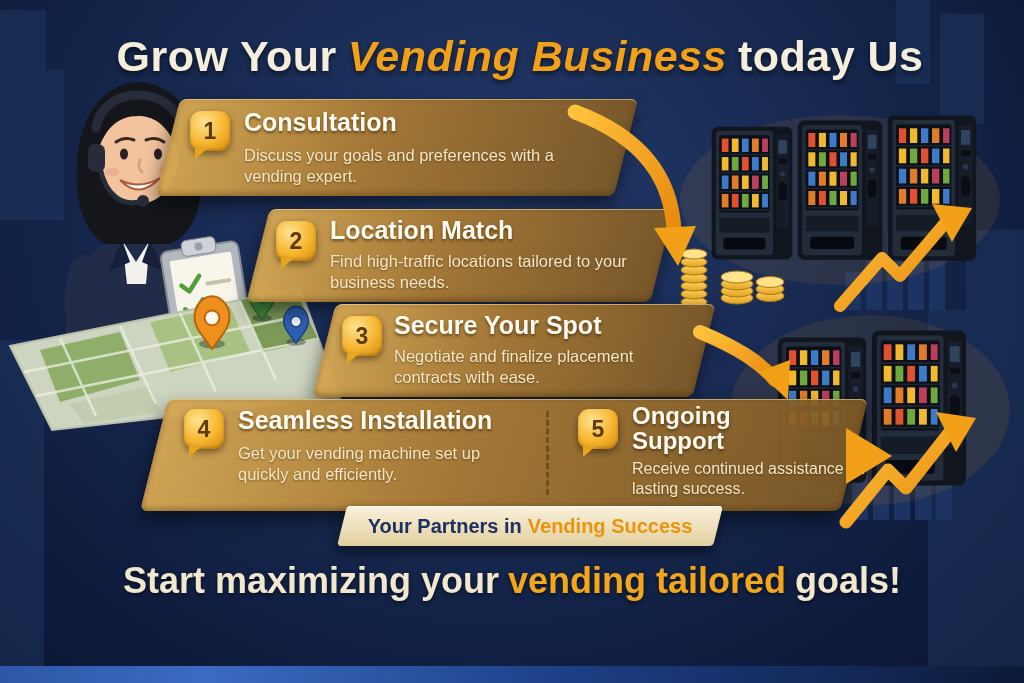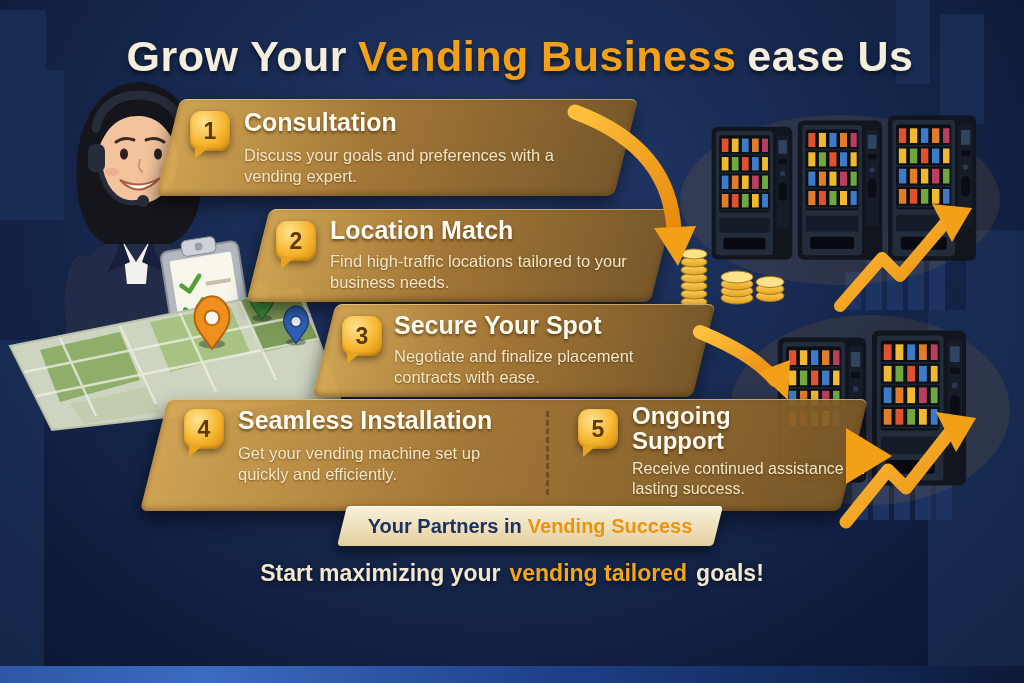--- a/index.html
+++ b/index.html
@@ -7,21 +7,21 @@
     font-family:"Liberation Sans",sans-serif;
     background:radial-gradient(ellipse at 48% 32%, #243c6e 0%, #182a52 42%, #0e1c3c 78%, #0a1430 100%);}
   .art{position:absolute;left:0;top:0;width:1024px;height:683px;pointer-events:none;}
   .art-back{z-index:1;}
   .art-front{z-index:4;}
 
   .title{position:absolute;left:0;top:24px;width:100%;margin:8px;z-index:5;
     display:flex;justify-content:center;gap:11px;
     font-size:43px;font-weight:700;letter-spacing:.5px;color:#f5eedd;
     text-shadow:0 3px 5px rgba(0,0,0,.55);}
-  .title .hl{color:#f2a018;}
+  .title .hl{color:#f2a018;font-style:italic;}
 
   .banner{position:absolute;z-index:3;transform:skewX(-14deg);border-radius:7px;
     background:linear-gradient(93deg, rgba(214,168,84,.97) 0%, rgba(169,122,52,.95) 45%, rgba(126,90,38,.93) 100%);
     box-shadow:0 9px 18px rgba(0,0,0,.5), inset 0 1px 0 rgba(255,226,160,.55), inset 0 -2px 6px rgba(60,35,5,.4);}
   .inner{position:absolute;inset:0;transform:skewX(14deg);}
 
   .badge{position:absolute;width:40px;height:40px;border-radius:11px;
     background:radial-gradient(circle at 35% 28%, #ffe290, #f6b52e 55%, #d2890f);
     display:flex;align-items:center;justify-content:center;
     font-size:23px;font-weight:700;color:#5d3b06;
@@ -63,21 +63,21 @@
     transform:skewX(-14deg);border-radius:4px;
     background:linear-gradient(180deg,#f9f1dc 0%,#eedfba 55%,#e2cf9f 100%);
     box-shadow:0 6px 12px rgba(0,0,0,.5), inset 0 1px 0 #fff;}
   .partner .inner{display:flex;align-items:center;justify-content:center;gap:6px;
     font-size:20px;font-weight:700;}
   .partner .p1{color:#1d3160;}
   .partner .p2{color:#e8940f;}
 
   .footer{position:absolute;left:0;top:560px;width:100%;z-index:5;
     display:flex;justify-content:center;gap:9px;
-    font-size:23px;font-weight:700;color:#f2e8cf;
+    font-size:36px;font-weight:700;color:#f2e8cf;
     text-shadow:0 2px 4px rgba(0,0,0,.55);}
   .footer .hl{color:#f2a71b;}
 
   .bottom-strip{position:absolute;left:0;bottom:0;width:100%;height:17px;z-index:5;
     background:linear-gradient(90deg,#2d57a6 0%,#3b6bc2 20%,#1d3f86 55%,#0c1a38 100%);}
 </style>
 </head>
 <body>
 
 <div class="stage">
@@ -259,21 +259,21 @@
       <ellipse cx="296" cy="342" rx="10" ry="3.5" fill="#0a1222" opacity="0.35"></ellipse>
       <use href="#pin" transform="translate(212,330) scale(1.35)" fill="#ef8f1d" stroke="#b5650c" stroke-width="1.5"></use>
       <use href="#pin" transform="translate(262,306) scale(0.95)" fill="#3f8f3f" stroke="#2c6b2c" stroke-width="1.5"></use>
       <use href="#pin" transform="translate(296,330) scale(0.95)" fill="#2f5fb3" stroke="#1f4384" stroke-width="1.5"></use>
     </g>
   </svg>
 
   <h1 class="title">
     <span>Grow Your</span>
       <span class="hl">Vending Business</span>
-      <span>ease Us</span>
+      <span>today Us</span>
   </h1>
 
   <div class="banner step1">
     <div class="inner">
       <div class="badge">1</div>
       <div class="step-title">Consultation</div>
       <div class="step-desc">Discuss your goals and preferences with a vending expert.</div>
     </div>
   </div>
 

